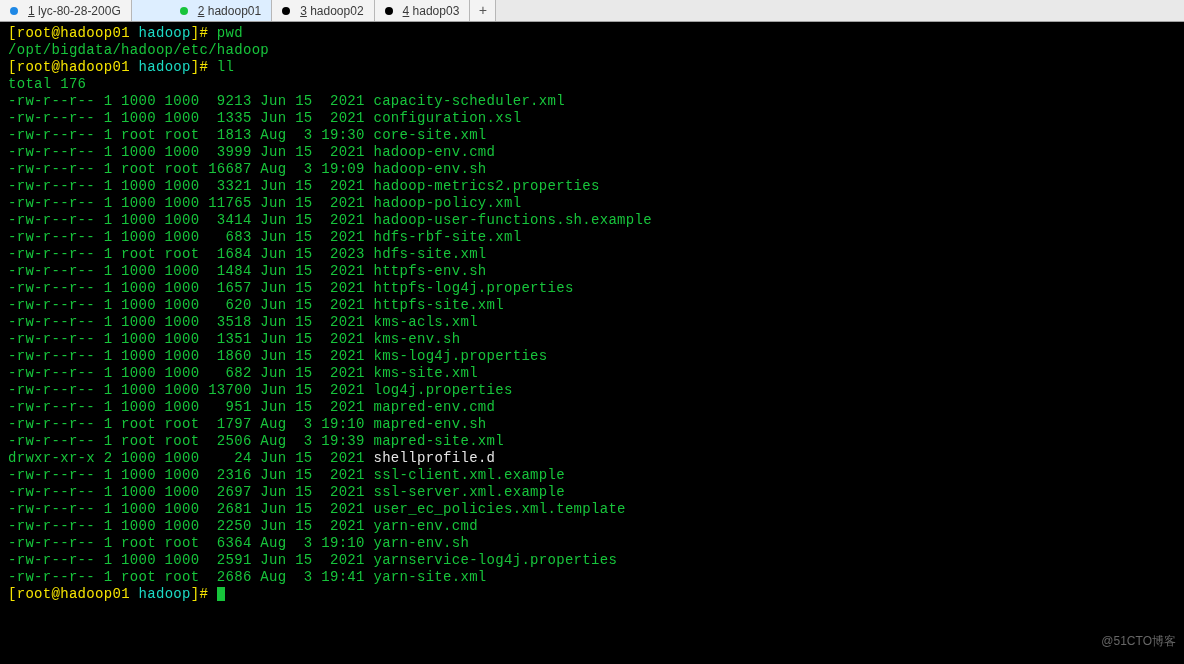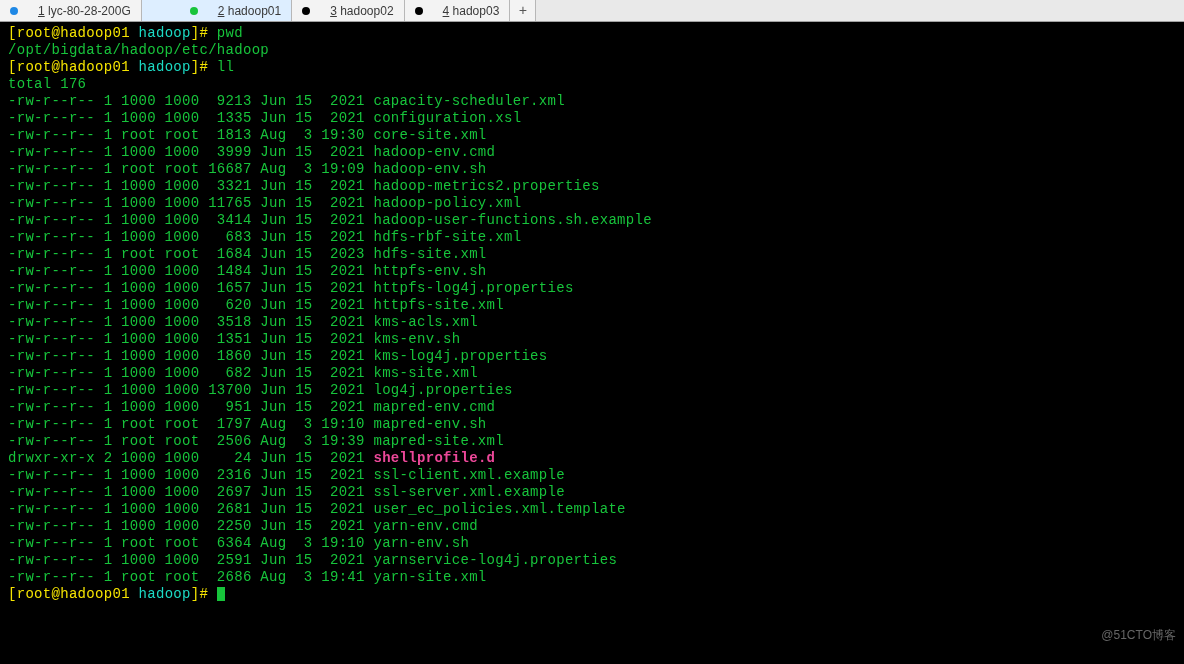--- a/index.html
+++ b/index.html
@@ -21,21 +21,21 @@
     user-select:none;
   }
   .tab {
     display:flex;
     align-items:center;
     padding:0 10px;
     border-right:1px solid #b7b7b7;
     font-family: Segoe UI, Arial, sans-serif;
     font-size:12px;
     color:#3a3a3a;
-    gap:20px;
+    gap:10px;
     background:#f3f3f3;
     cursor:pointer;
   }
   .tab.active { background:#ddeeff;padding-left:48px; }
   .dot { width:8px; height:8px; border-radius:50%; display:inline-block; }
   .dot-blue   { background:#1e88e5; }
   .dot-green  { background:#17c43b; }
   .dot-black  { background:#000; }
   .tab .num { text-decoration:underline; }
   .tab-add {
@@ -47,31 +47,31 @@
     background:#000;
     color:#17c43b;
     padding:3px 8px 0 8px;
     line-height:17px;
     letter-spacing:0.3px;
     height:574px;
   }
   .line { white-space:pre; }
   .yellow { color:#f5e400; }
   .teal   { color:#1cdac4; }
-  .magenta{ color:#ec4899; font-weight:bold; }
+  .magenta{ color:#e5e5e5; font-weight:normal; }
   .cursor {
     display:inline-block;
     width:8px; height:14px;
     background:#17c43b;
     vertical-align:text-bottom;
     margin-bottom:1px;
   }
   .watermark {
     position:absolute;
-    right:8px; bottom:20px;
+    right:8px; bottom:14px;
     color:#9d9d9d;
     font-family: Arial, sans-serif;
     font-size:12px;
     opacity:.65;
   }
 </style>
 </head>
 <body>
 
 <div class="tabbar" id="tabbar">

